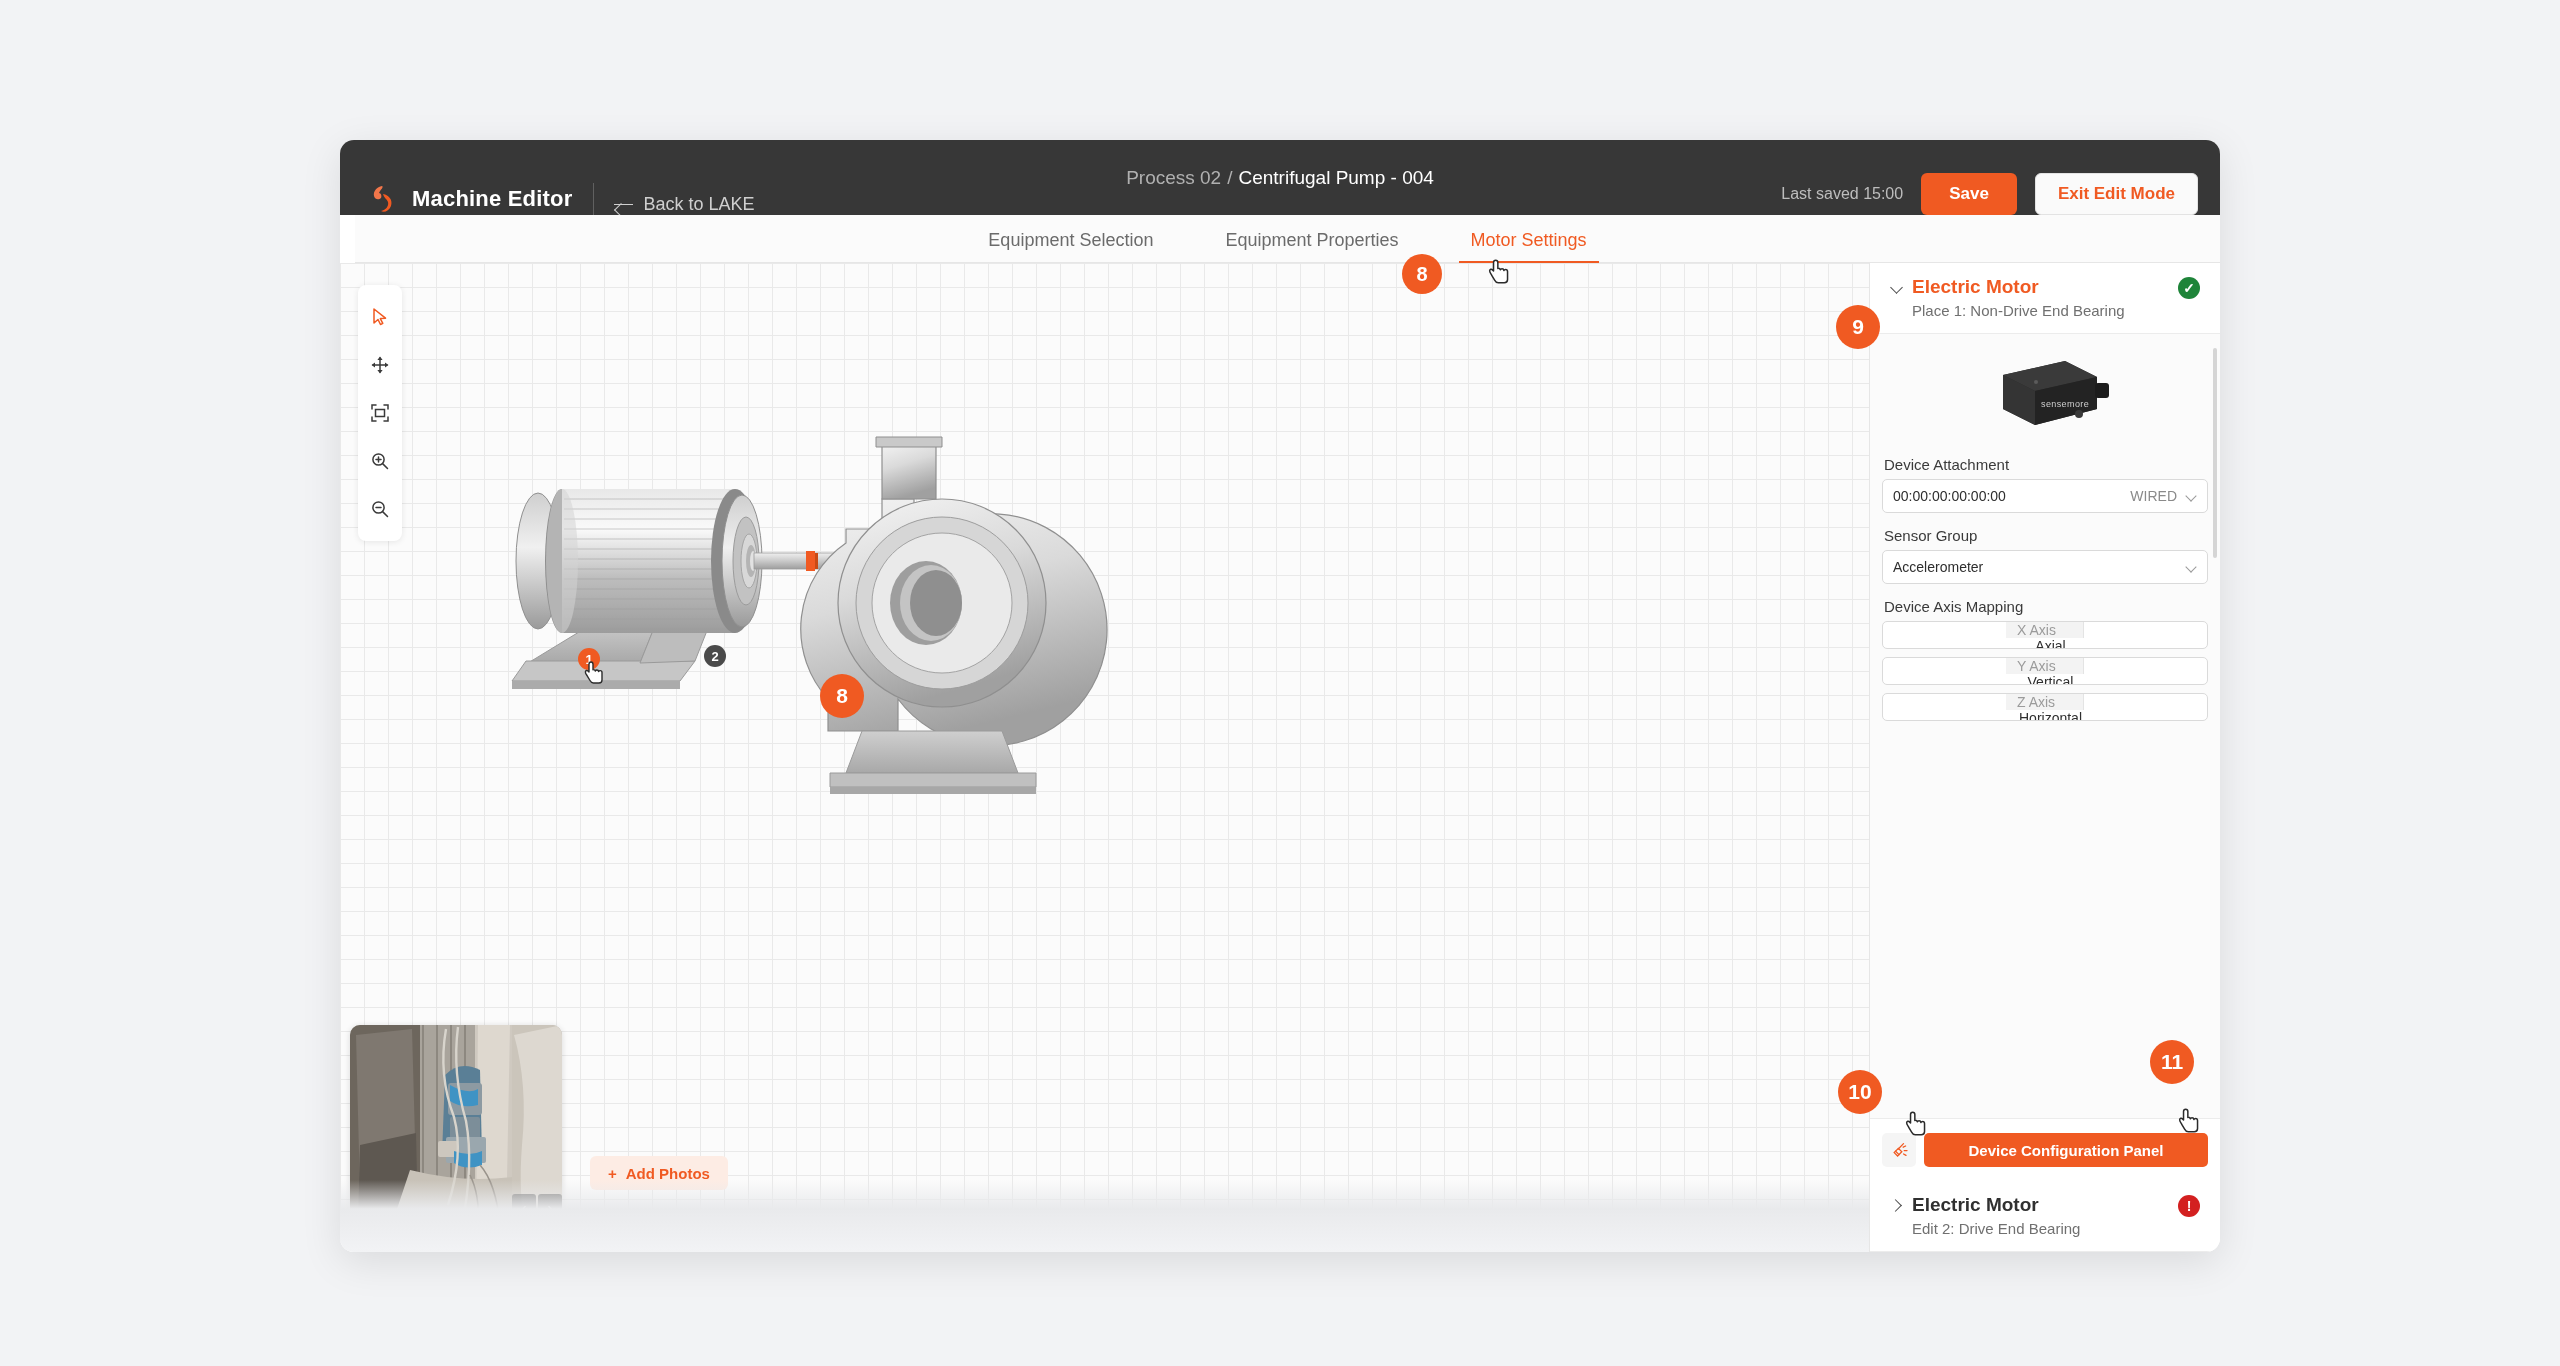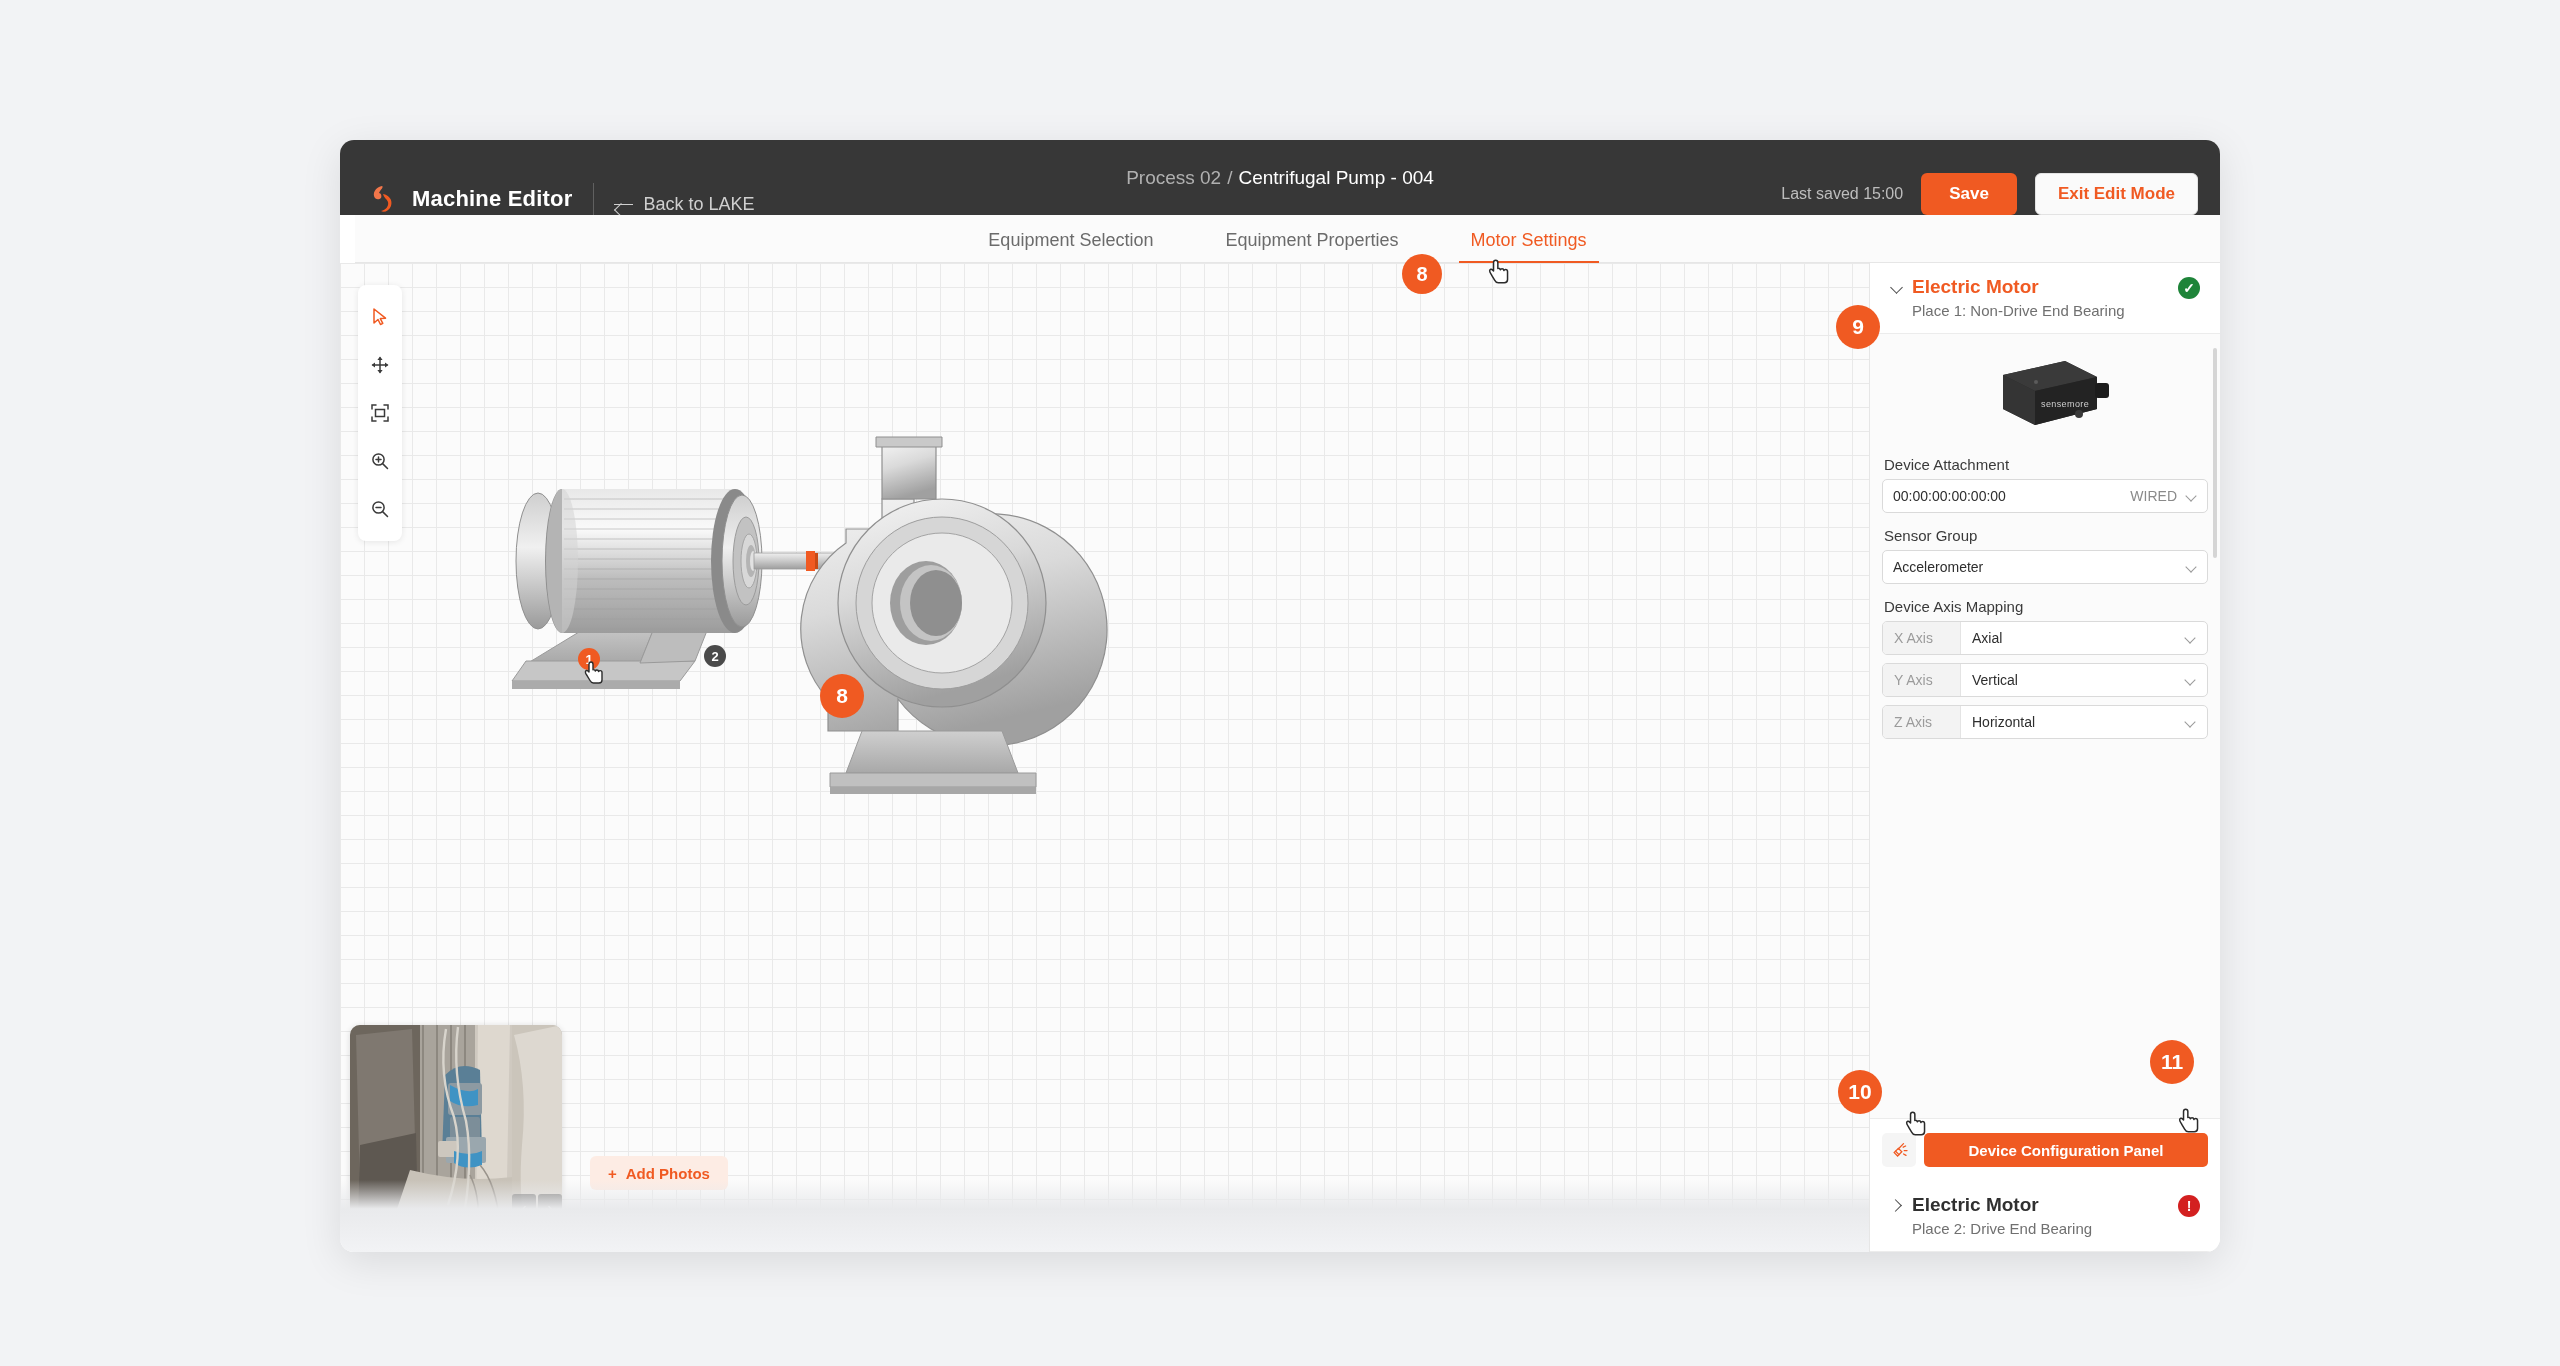--- a/index.html
+++ b/index.html
@@ -225,23 +225,23 @@
   .caret {
     width: 11px; height: 11px; position: relative; flex: none;
   }
   .caret::after {
     content: ""; position: absolute; left: 1px; top: 1px;
     width: 7px; height: 7px;
     border-right: 1.5px solid #9a9a9a; border-bottom: 1.5px solid #9a9a9a;
     transform: rotate(45deg);
   }
   .axis-row {
-    height: 34px; background: #fff; border: 1px solid #dadada;
+    height: 28px; background: #fff; border: 1px solid #dadada;
     border-radius: 5px; display: flex; align-items: center;
-    margin-bottom: 8px; overflow: hidden;
+    margin-bottom: 8px; overflow: hidden; flex-direction: column;
   }
   .axis-tag {
     width: 78px; height: 100%; background: #f3f3f3;
     border-right: 1px solid #e4e4e4;
     display: flex; align-items: center; padding-left: 11px;
     font-size: 14px; color: #9b9b9b;
   }
   .axis-val { flex: 1; padding-left: 11px; font-size: 14px; color: #2e2e2e; }
   .axis-row .caret { margin-right: 11px; }
 
@@ -624,21 +624,21 @@
           </button>
           <button class="devcfg-btn">Device Configuration Panel</button>
         </div>
       </div>
 
       <div class="rp-card">
         <div class="rp-head">
           <span class="chev right"></span>
           <span class="rp-title muted">Electric Motor</span>
         </div>
-        <div class="rp-sub">Place 2: Drive End Bearing</div>
+        <div class="rp-sub">Edit 2: Drive End Bearing</div>
         <span class="status-badge err">!</span>
       </div>
     </div>
   </div>
 </div>
 
 <div class="step s40" style="left:1402px; top:254px;">8</div>
 <div class="step s44" style="left:820px; top:674px;">8</div>
 <div class="step s44" style="left:1836px; top:305px;">9</div>
 <div class="step s44" style="left:1838px; top:1070px;">10</div>

